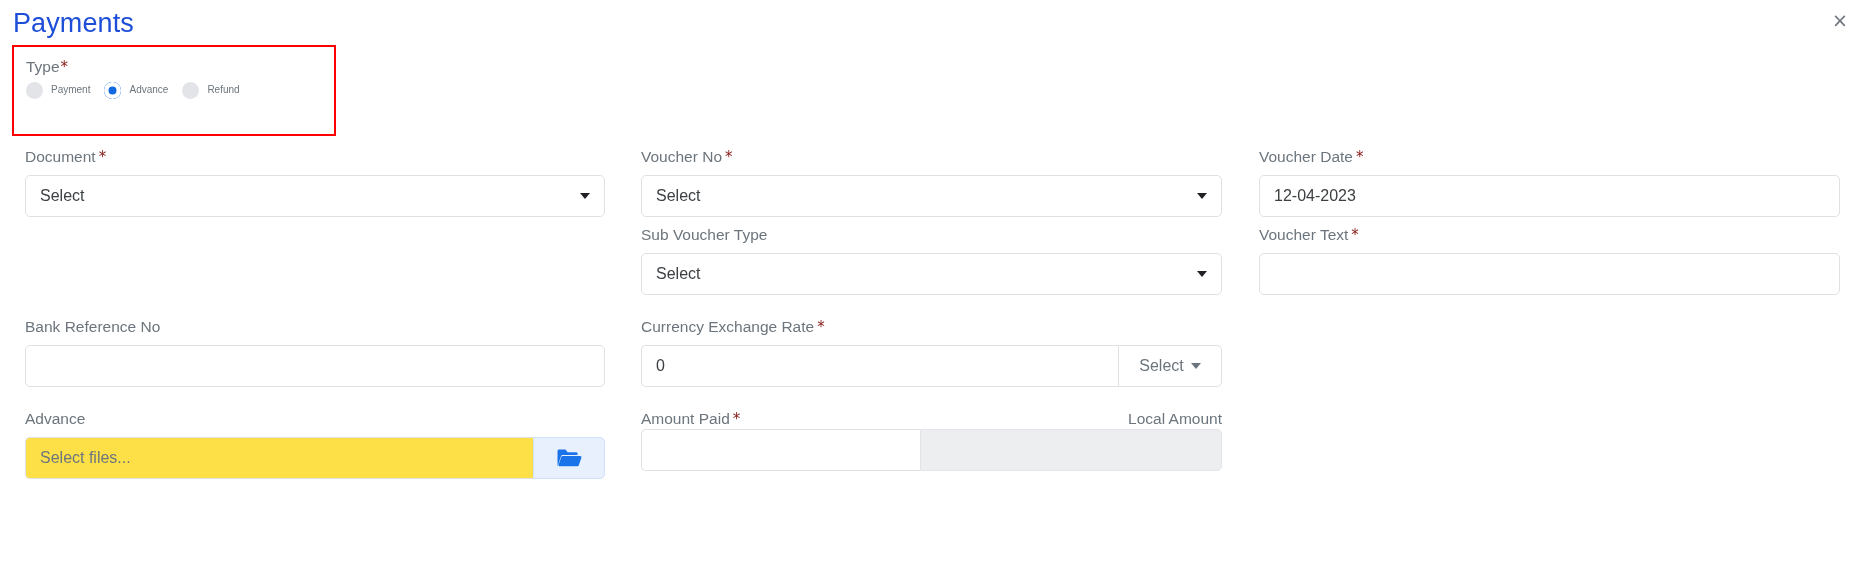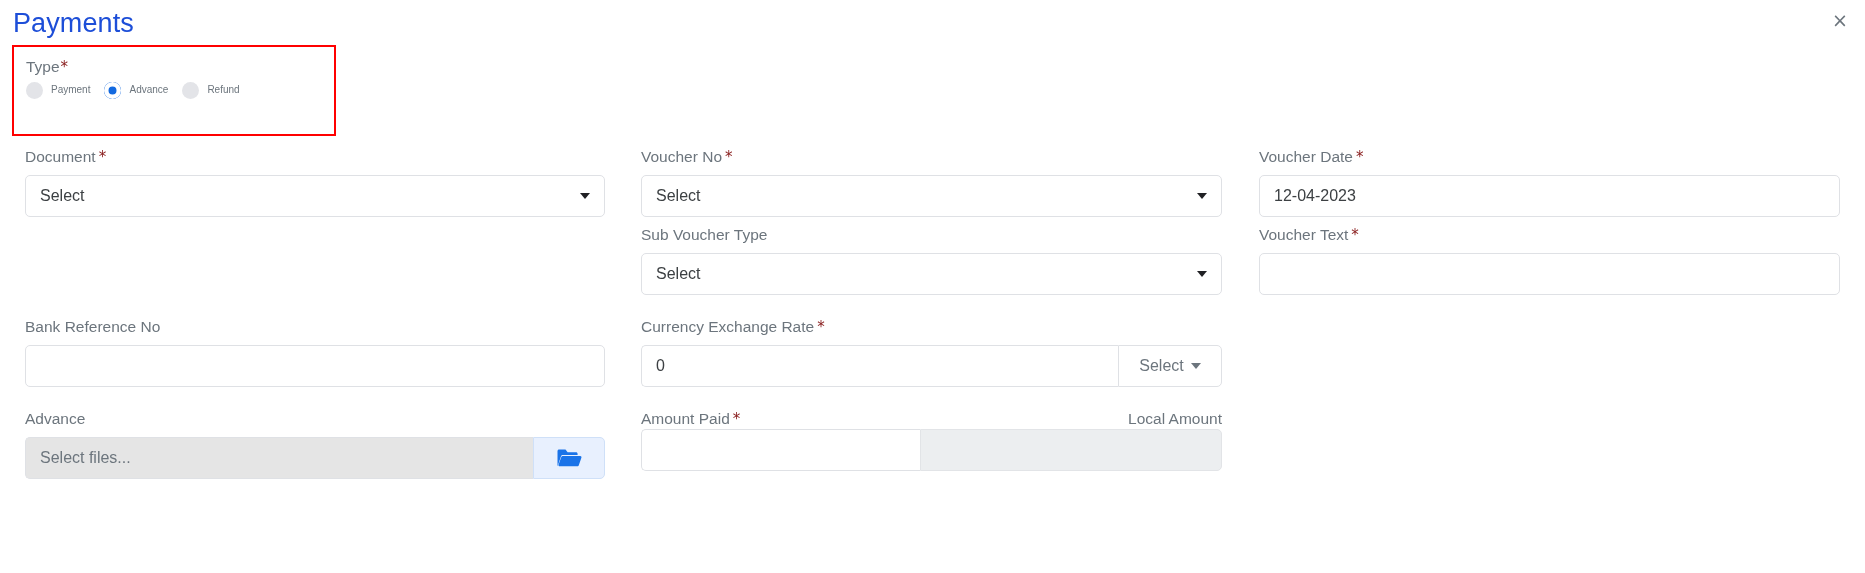--- a/index.html
+++ b/index.html
@@ -196,21 +196,21 @@
 
   
   .file-group { display: flex; width: 100%; }
   .file-input {
     box-sizing: border-box;
     height: 42px;
     flex: 1 1 auto;
     border: 1px solid #dfe1e5;
     border-right: none;
     border-radius: 5px 0 0 5px;
-    background: #e5e5e5;
+    background: #fde047;
     display: flex;
     align-items: center;
     padding: 0 14px;
     font-size: 16px;
     color: #6c757d;
   }
   .file-btn {
     box-sizing: border-box;
     height: 42px;
     width: 72px;

